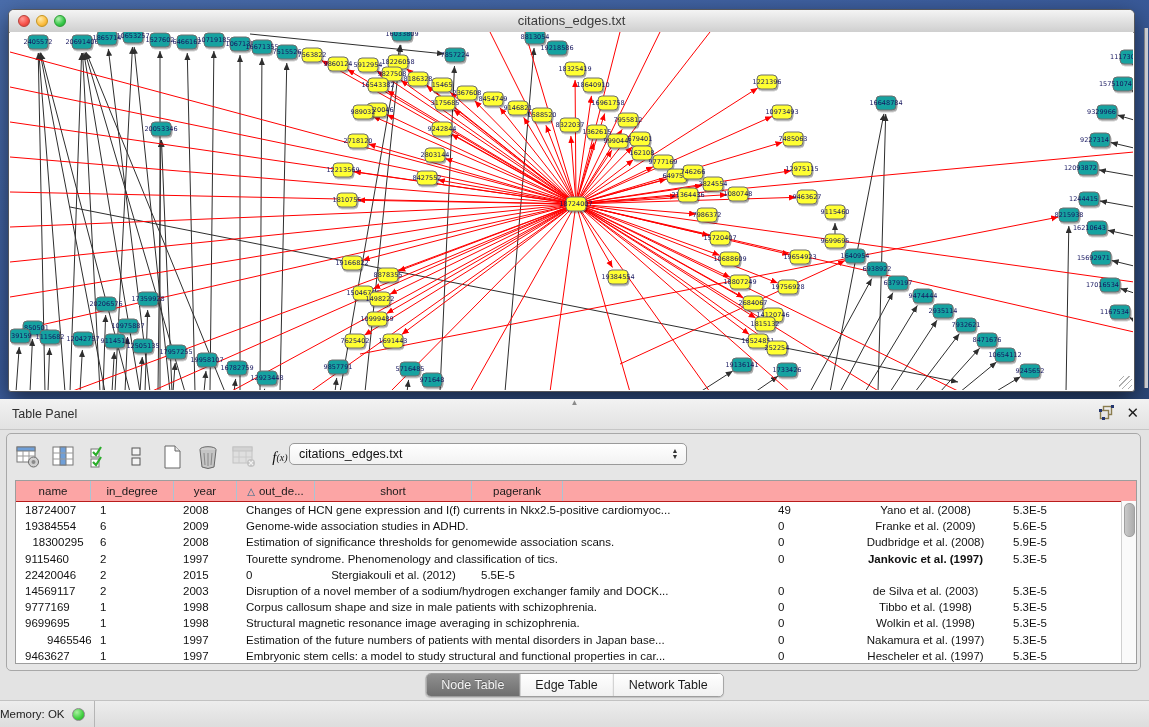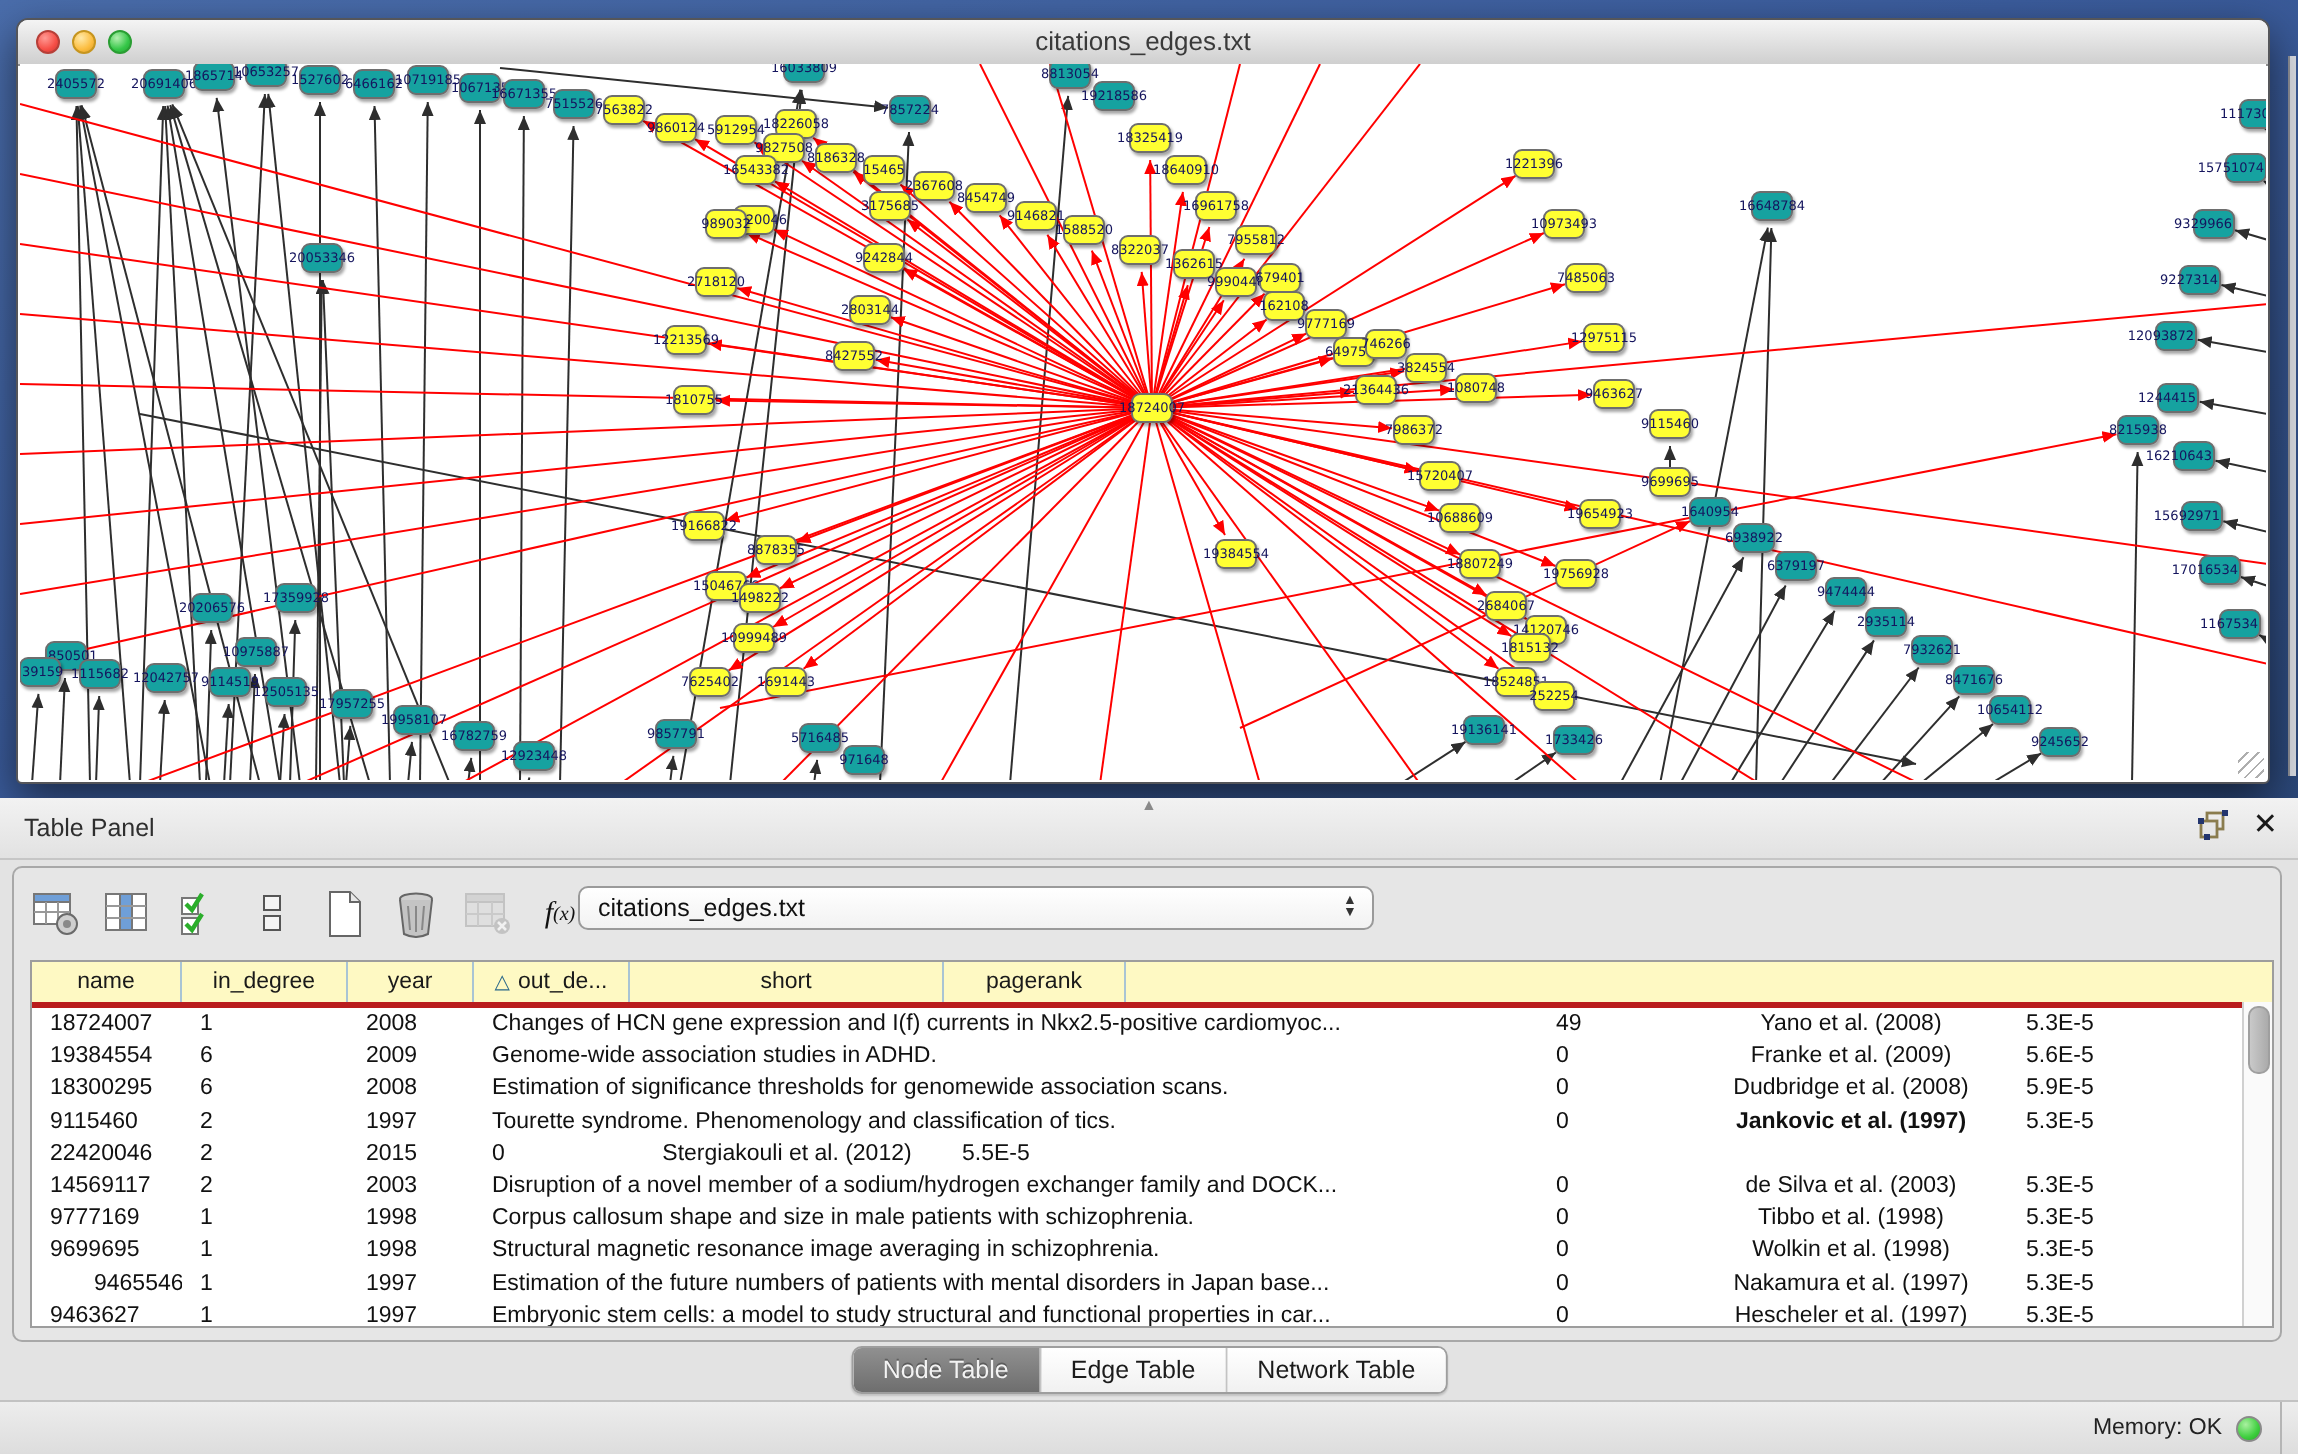--- a/index.html
+++ b/index.html
@@ -84,21 +84,21 @@
     display:flex;align-items:center;
   }
   .table-select .val{flex:1;font-size:12.5px;color:#111;padding-left:9px;}
   .stepper{width:18px;text-align:center;font-size:7px;color:#333;line-height:6px;padding-right:2px;}
   
   .dtable{
     position:absolute;left:8px;top:46px;width:1122px;height:184px;
     background:#fff;border:1px solid #9d9d9d;box-sizing:border-box;overflow:hidden;
     font-size:11.5px;color:#111;
   }
-  .thead{display:flex;height:20px;background:#fef9c3;border-bottom:3px solid #b91c1c;}
+  .thead{display:flex;height:20px;background:#fca5a5;border-bottom:1px solid #b91c1c;}
   .th{
     display:flex;align-items:center;justify-content:center;
     border-right:1px solid #a9c4d4;box-sizing:border-box;
     font-size:11.5px;color:#1a1a1a;overflow:hidden;white-space:nowrap;
   }
   .th .sort{color:#2d6a8a;font-size:10px;margin-right:4px;}
   .trow{display:flex;height:16.2px;align-items:center;}
   .td{box-sizing:border-box;padding-left:9px;overflow:hidden;white-space:nowrap;}
   .td.center{text-align:center;padding-left:0;}
   .vscroll{
@@ -122,21 +122,21 @@
   }
   .seg .tab:last-child{border-right:none;}
   .seg .tab.active{
     background:linear-gradient(#909090,#6e6e6e);color:#f3f3f3;
     text-shadow:0 -1px 0 rgba(0,0,0,.3);
   }
   
   .statusbar{
     position:absolute;left:0;top:301px;width:1149px;height:27px;
     background:linear-gradient(#ededed,#dddddd);border-top:1px solid #c2c2c2;
-    display:flex;align-items:center;justify-content:flex-end;box-sizing:border-box;
+    display:flex;align-items:center;justify-content:flex-start;box-sizing:border-box;
   }
   .mem-label{font-size:11.5px;color:#222;margin-right:7px;}
   .mem-dot{
     width:13px;height:13px;border-radius:50%;
     background:radial-gradient(circle at 35% 30%,#a9f0a0,#3ecf3e 60%,#27a527);
     border:1px solid #8a8a8a;box-sizing:border-box;margin-right:9px;
   }
   .status-divider{width:1px;height:27px;background:#b5b5b5;margin-right:8px;}
 </style>
 </head>
@@ -926,21 +926,21 @@
           <div class="trow">
             <div class="td" style="width: 75px;">19384554</div>
             <div class="td" style="width: 83px;">6</div>
             <div class="td" style="width: 63px;">2009</div>
             <div class="td" style="width: 532px;">Genome-wide association studies in ADHD.</div>
             <div class="td" style="width: 78px;">0</div>
             <div class="td center" style="width: 157px;">Franke et al. (2009)</div>
             <div class="td" style="width: 91px;">5.6E-5</div>
           </div>
           <div class="trow">
-            <div class="td" style="width: 75px;">18300295</div>
+            <div class="td" style="width: 75px; text-align: center;">18300295</div>
             <div class="td" style="width: 83px;">6</div>
             <div class="td" style="width: 63px;">2008</div>
             <div class="td" style="width: 532px;">Estimation of significance thresholds for genomewide association scans.</div>
             <div class="td" style="width: 78px;">0</div>
             <div class="td center" style="width: 157px;">Dudbridge et al. (2008)</div>
             <div class="td" style="width: 91px;">5.9E-5</div>
           </div>
           <div class="trow">
             <div class="td" style="width: 75px;">9115460</div>
             <div class="td" style="width: 83px;">2</div>

